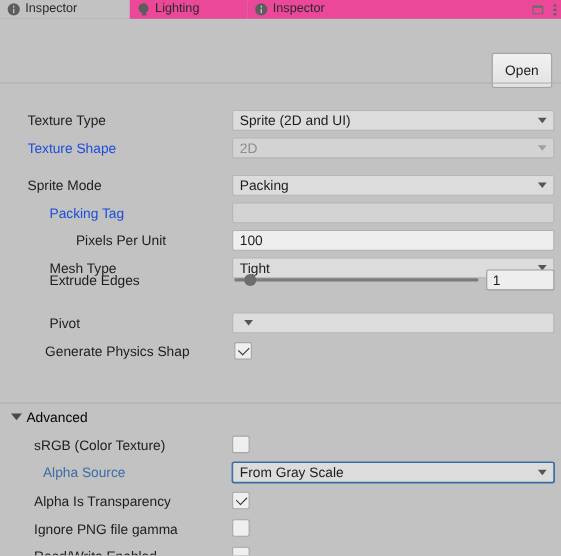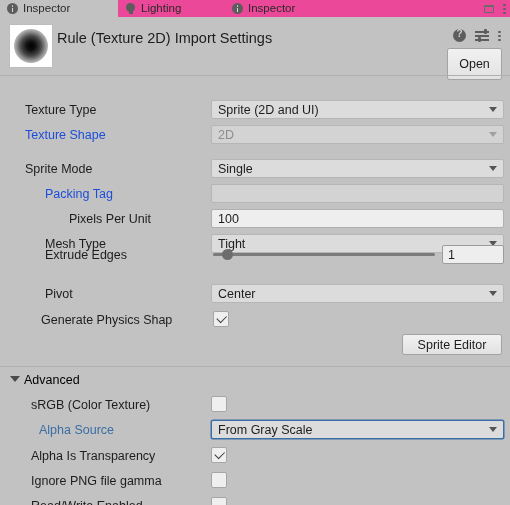--- a/index.html
+++ b/index.html
@@ -287,41 +287,20 @@
     <div class="win-btns">
       <span class="ic-maximize"></span>
       <span class="ic-kebab">
           <i></i>
           <i></i>
           <i></i>
         </span>
     </div>
   </div>
 
-  <div class="obj-header">
-    <div class="preview-thumb">
-      <div class="preview-blob"></div>
-    </div>
-    <div class="obj-title">Rule (Texture 2D) Import Settings</div>
-    <div class="header-icons">
-      <span class="ic-help"></span>
-      <span class="ic-preset">
-          <i></i>
-          <i></i>
-          <i></i>
-          <b></b>
-          <b></b>
-        </span>
-      <span class="ic-kebab">
-          <i></i>
-          <i></i>
-          <i></i>
-        </span>
-    </div>
-  </div>
 
   <div class="btn btn-open">Open</div>
 
   <div class="hline" style="top:75px;"></div>
 
   <div class="rows">
 
     <div class="row" style="top:99px;">
       <span class="lbl" style="left:25px;">Texture Type</span>
       <div class="field">
@@ -334,21 +313,21 @@
       <span class="lbl dim" style="left:25px;">Texture Shape</span>
       <div class="field disabled">
         <span class="val">2D</span>
         <span class="caret dim"></span>
       </div>
     </div>
 
     <div class="row" style="top:158px;">
       <span class="lbl" style="left:25px;">Sprite Mode</span>
       <div class="field">
-        <span class="val">Single</span>
+        <span class="val">Packing</span>
         <span class="caret"></span>
       </div>
     </div>
 
     <div class="row" style="top:183px;">
       <span class="lbl dim" style="left:45px;">Packing Tag</span>
       <div class="field disabled">
         <span class="val"></span>
       </div>
     </div>
@@ -375,33 +354,31 @@
         <div class="slider-knob" style="left:9px;"></div>
       </div>
       <div class="num-field">
         <span class="val">1</span>
       </div>
     </div>
 
     <div class="row" style="top:283px;">
       <span class="lbl" style="left:45px;">Pivot</span>
       <div class="field">
-        <span class="val">Center</span>
         <span class="caret"></span>
       </div>
     </div>
 
     <div class="row" style="top:309px;">
       <span class="lbl" style="left:41px;">Generate Physics Shap</span>
       <div class="cbox checked" style="left:213px;"></div>
     </div>
 
   </div>
 
-  <div class="btn btn-sprite-editor">Sprite Editor</div>
 
   <div class="hline" style="top:366px;"></div>
 
   <div class="foldout" style="top:369px;">
     <span class="foldout-arrow"></span>
     <span class="foldout-label">Advanced</span>
   </div>
 
   <div class="rows">
 

